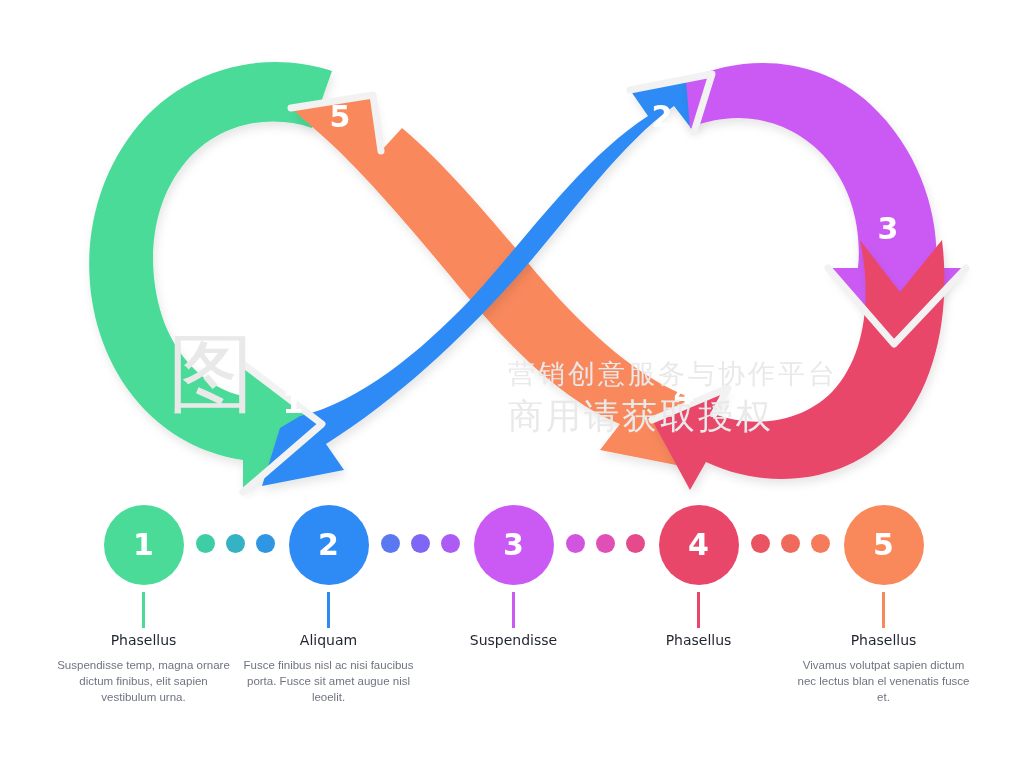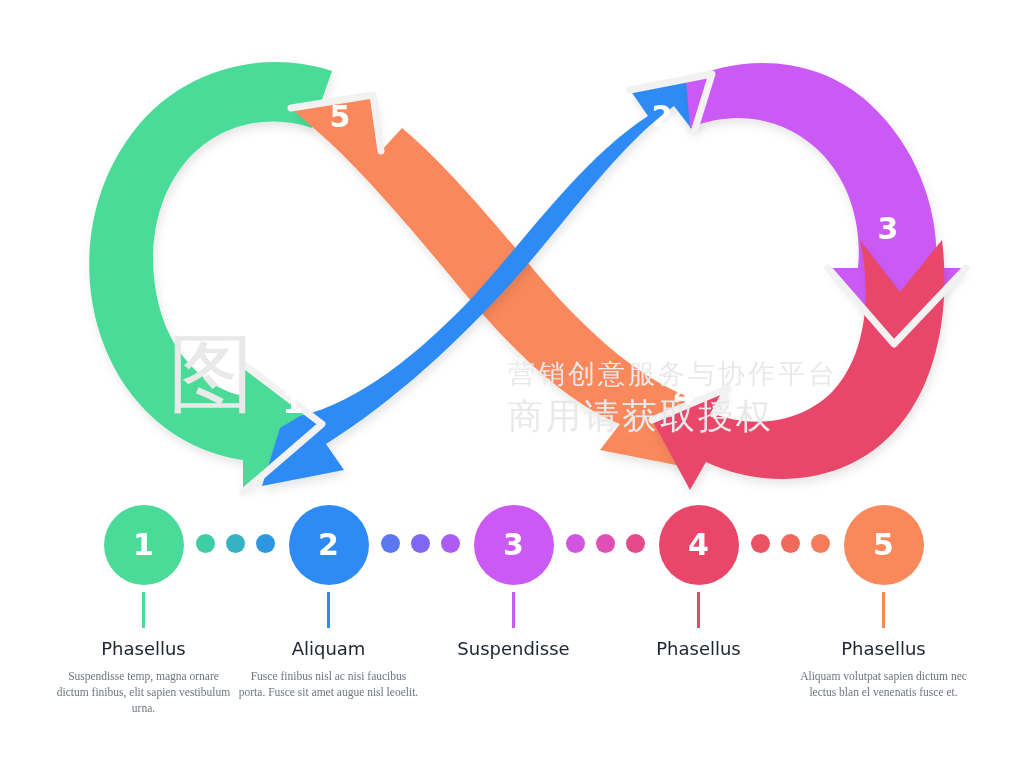--- a/index.html
+++ b/index.html
@@ -52,31 +52,31 @@
     width:80px;height:80px;border-radius:50%;
     display:flex;align-items:center;justify-content:center;
     color:#fff;
     font-family:"DejaVu Sans", sans-serif;
     font-weight:700;
     font-size:30px;
     line-height:1;
   }
   .stem{width:3px;height:36px;margin-top:7px;}
   .step-title{
-    margin-top:10px;
-    font-family:"DejaVu Sans", sans-serif;
-    font-size:18px;
+    margin-top:4px;
+    font-family:"DejaVu Sans", sans-serif;
+    font-size:14px;
     font-weight:400;
     color:#1f2430;
     text-align:center;
     white-space:nowrap;
   }
   .step-desc{
     margin-top:9px;
-    font-family:Liberation Serif, serif;
+    font-family:Liberation Sans, sans-serif;
     font-size:11.5px;
     line-height:16px;
     color:#6f7480;
     text-align:center;
     width:180px;
   }
   
   .dots{
     position:absolute;
     top:29px;
@@ -214,21 +214,21 @@
       </div>
       <div class="step" style="left: 601px;">
         <div class="circle" style="background: rgb(232, 71, 106);">4</div>
         <div class="stem" style="background: rgb(232, 71, 106);"></div>
         <div class="step-title">Phasellus</div>
       </div>
       <div class="step" style="left: 786px;">
         <div class="circle" style="background: rgb(249, 136, 91);">5</div>
         <div class="stem" style="background: rgb(249, 136, 91);"></div>
         <div class="step-title">Phasellus</div>
-        <div class="step-desc">Aliquam volutpat sapien dictum nec lectus blan el venenatis fusce et.</div>
+        <div class="step-desc">Vivamus volutpat sapien dictum nec lectus blan el venenatis fusce et.</div>
       </div>
       <div class="dots" style="left: 195.5px;">
         <span class="dot" style="background: rgb(63, 205, 166);"></span>
         <span class="dot" style="background: rgb(53, 179, 196);"></span>
         <span class="dot" style="background: rgb(46, 150, 226);"></span>
       </div>
       <div class="dots" style="left: 380.5px;">
         <span class="dot" style="background: rgb(90, 121, 240);"></span>
         <span class="dot" style="background: rgb(128, 102, 244);"></span>
         <span class="dot" style="background: rgb(172, 92, 245);"></span>

